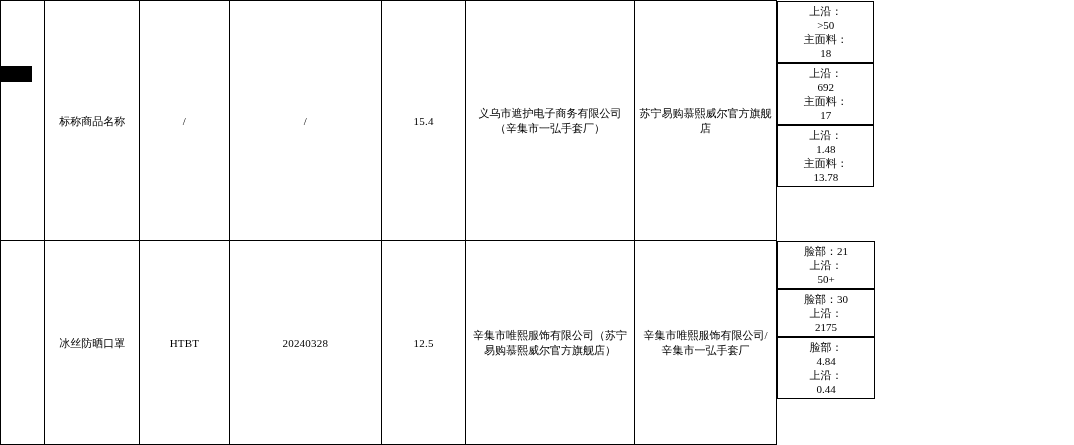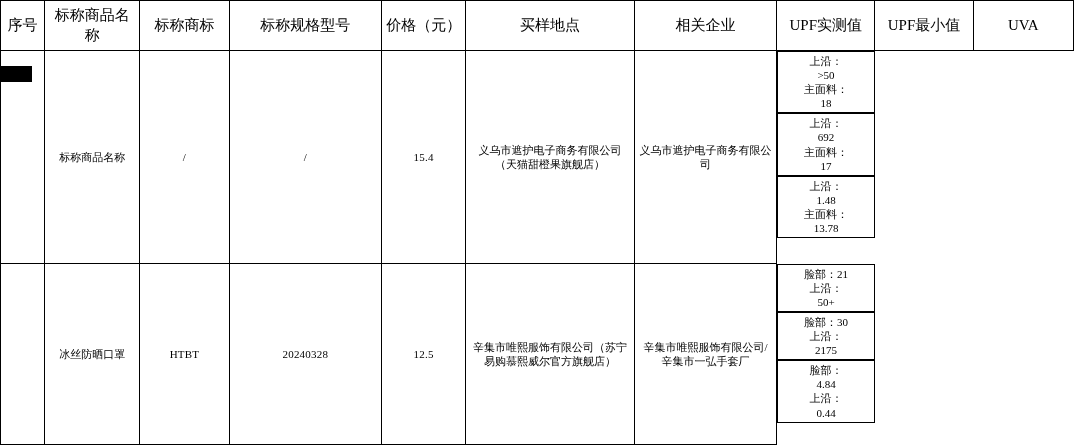--- a/index.html
+++ b/index.html
@@ -84,41 +84,29 @@
         <col class="c2">
         <col class="c3">
         <col class="c4">
       <col class="c5">
         <col class="c6">
         <col class="c7">
         <col class="c8">
         <col class="c9">
     </colgroup>
     <tbody>
-      <tr class="head">
-        <td>序号</td>
-        <td>标称商品名称</td>
-        <td>标称商标</td>
-        <td>标称规格型号</td>
-        <td>价格（元）</td>
-        <td>买样地点</td>
-        <td>相关企业</td>
-        <td>UPF实测值</td>
-        <td>UPF最小值</td>
-        <td>UVA</td>
-      </tr>
 
       <tr>
         <td></td>
         <td>标称商品名称</td>
         <td class="latin">/</td>
         <td class="latin">/</td>
         <td class="latin">15.4</td>
-        <td>义乌市遮护电子商务有限公司（天猫甜橙果旗舰店）</td>
-        <td>义乌市遮护电子商务有限公司</td>
+        <td>义乌市遮护电子商务有限公司（辛集市一弘手套厂）</td>
+        <td>苏宁易购慕熙威尔官方旗舰店</td>
         <td class="cellwrap">上沿：
 &gt;50
 主面料：
 18</td>
         <td class="cellwrap">上沿：
 692
 主面料：
 17</td>
         <td class="cellwrap">上沿：
 1.48

